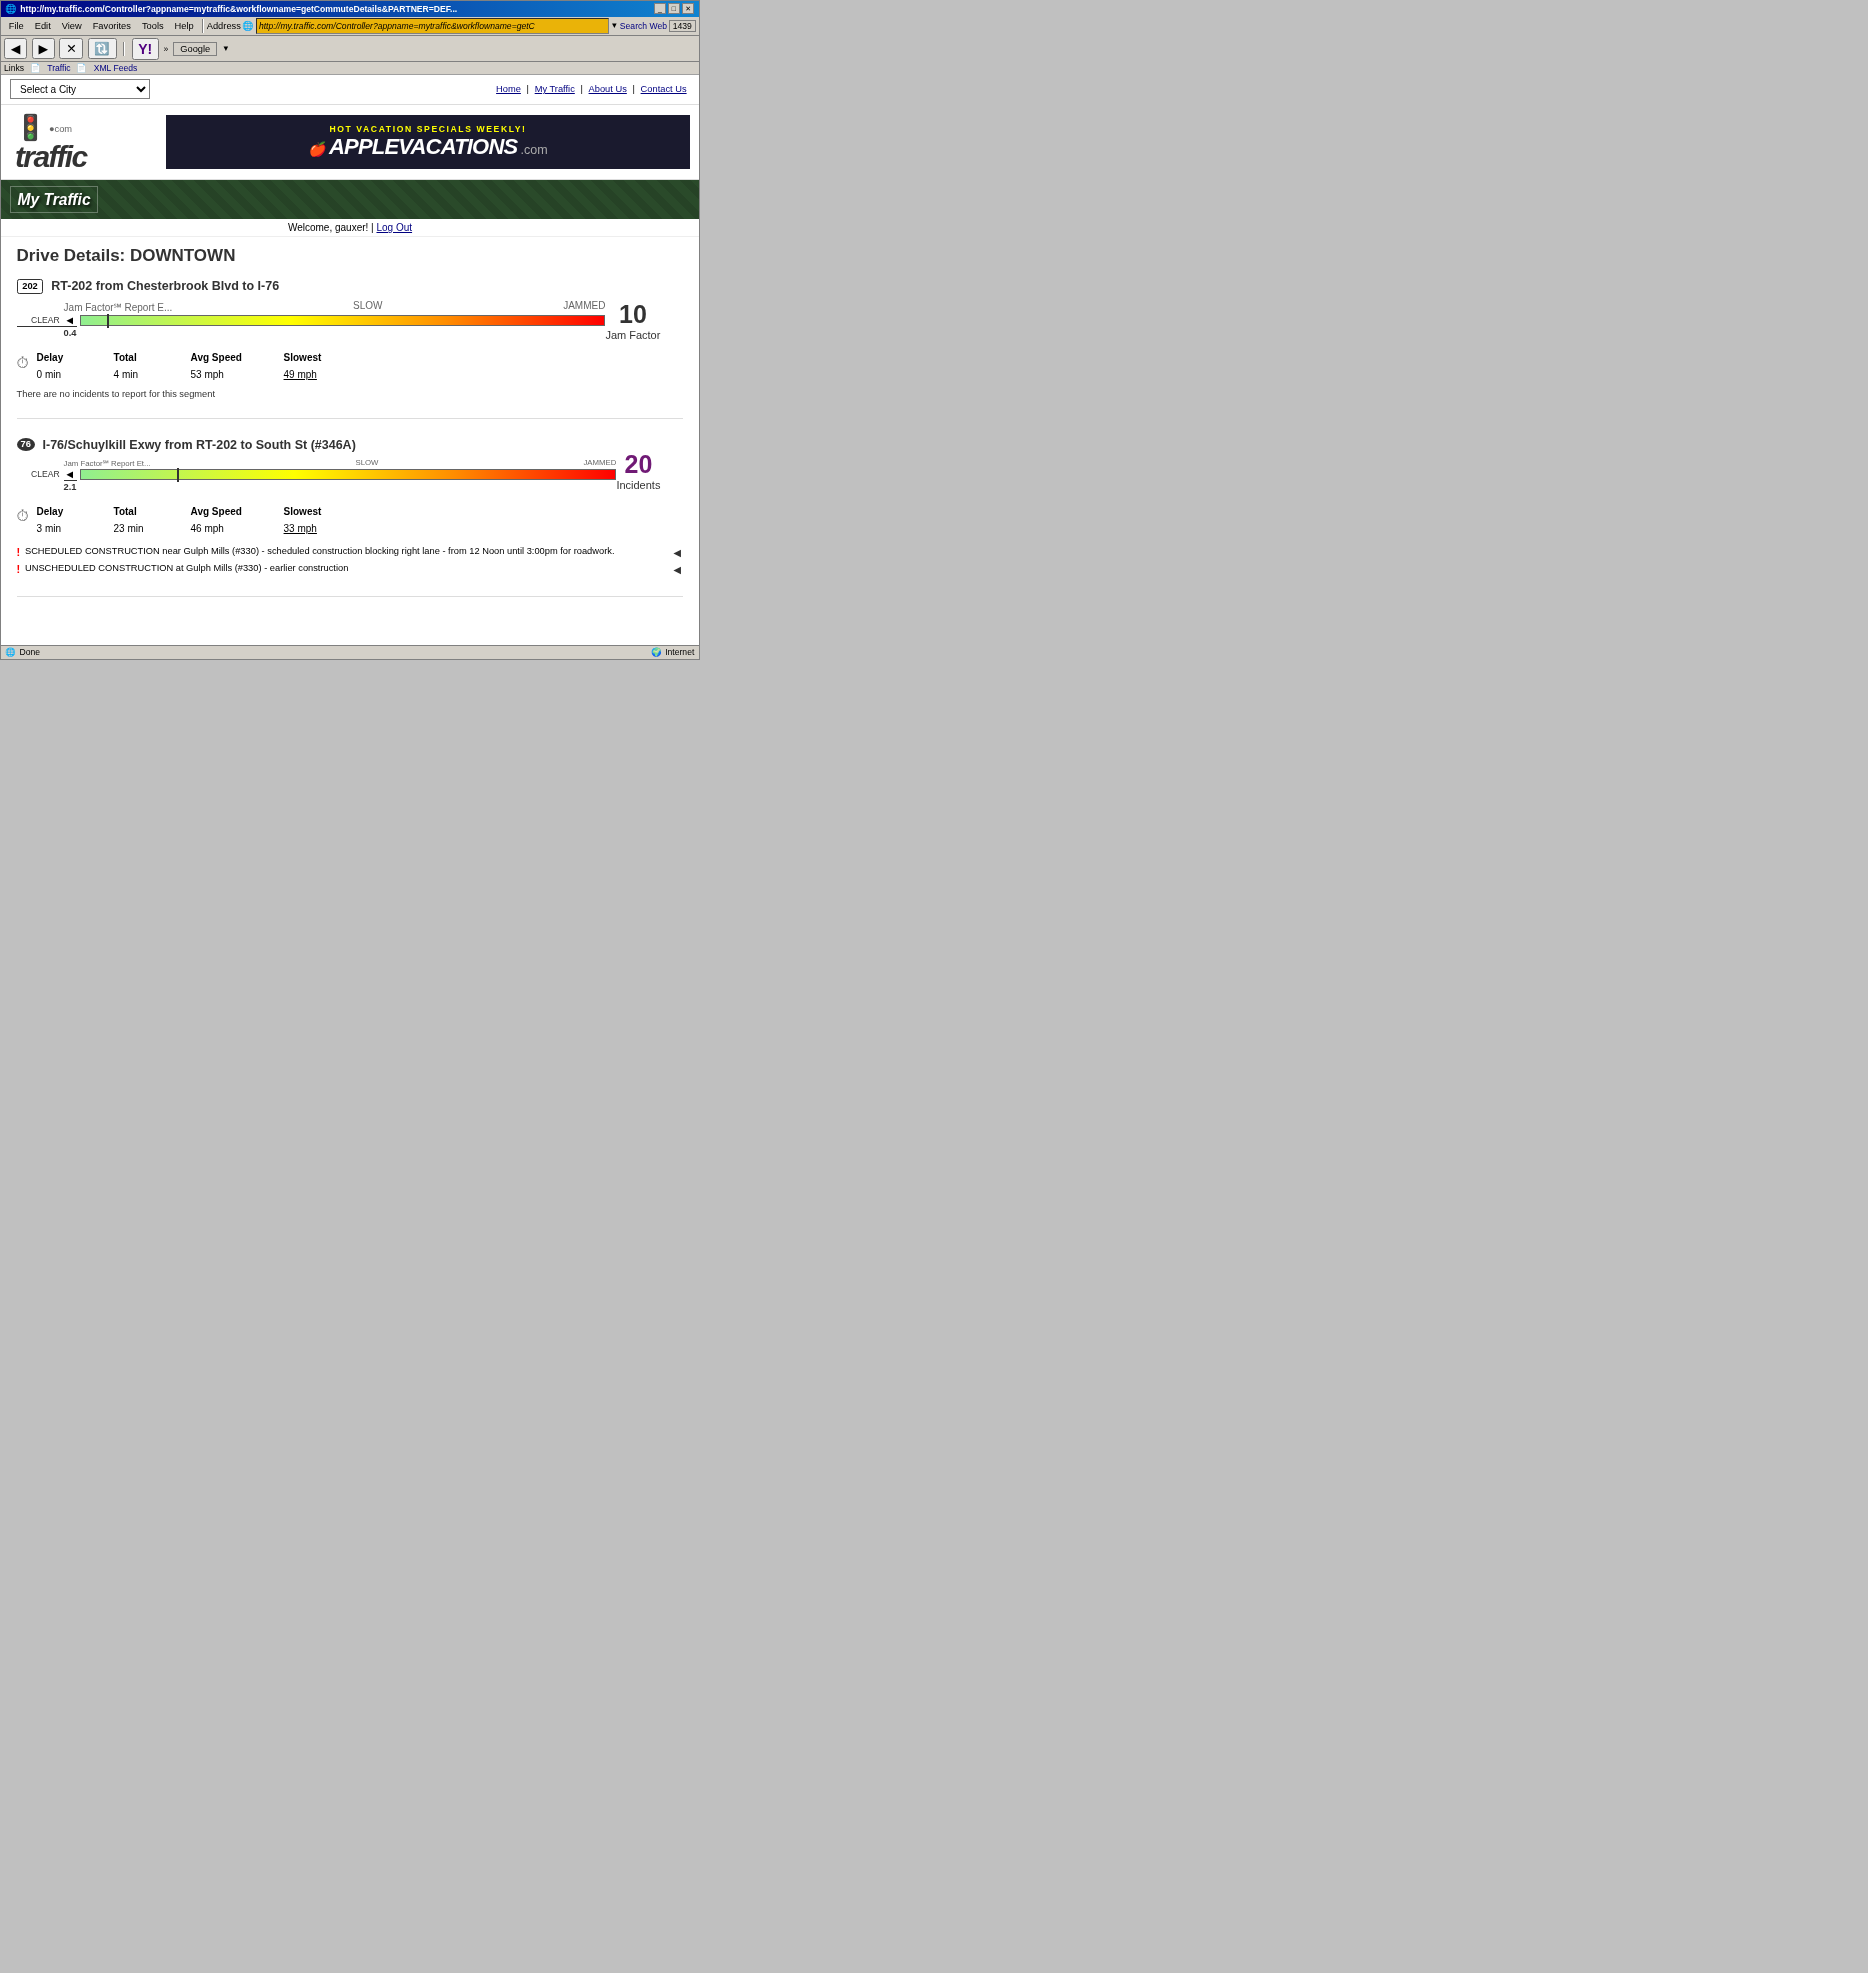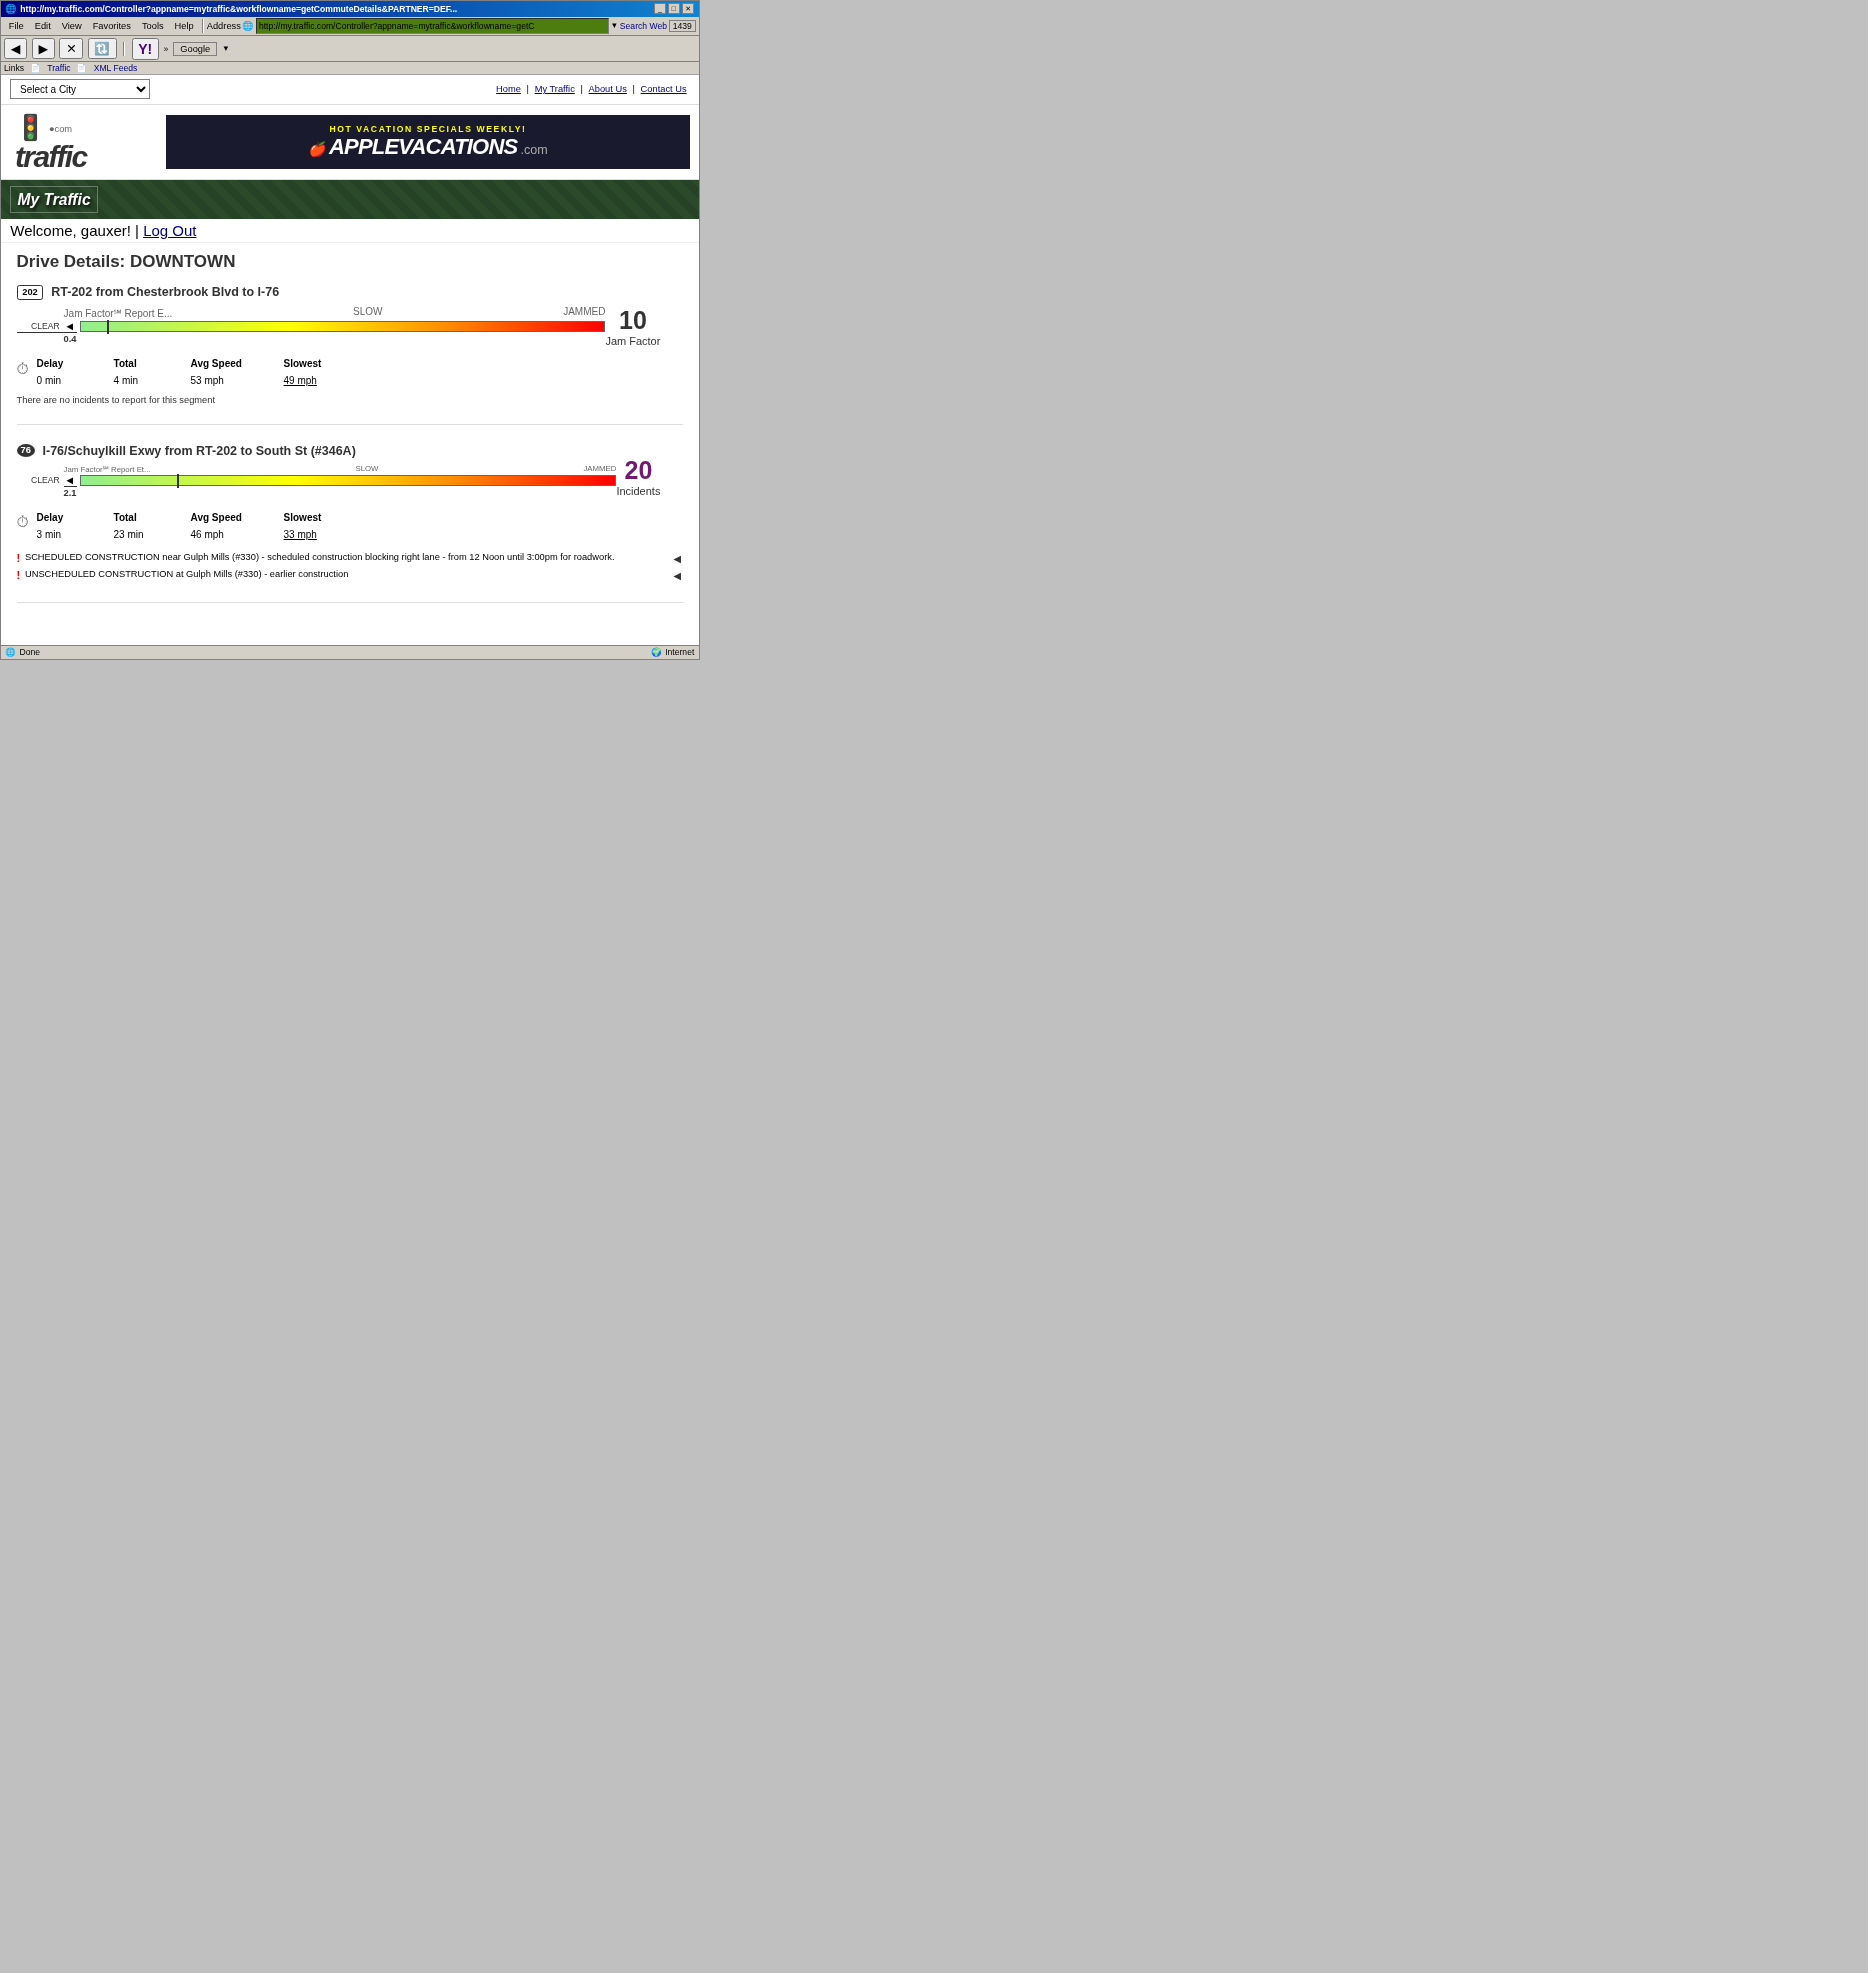--- a/index.html
+++ b/index.html
@@ -35,21 +35,22 @@
       border-bottom: 0.8px solid #808080;
     }
     .menu-item { padding: 1.6px 4.7px; cursor: pointer; }
     .menu-separator { width: 1.6px; height: 14px; border-left: 0.8px solid #808080; border-right: 0.8px solid #fff; margin: 0 1.6px; }
     .address-input {
       flex: 1;
       height: 15.6px;
       font-size: 8.6px;
       border: 0.8px inset #808080;
       padding: 0.8px 2.3px;
-      background: #4d7c0f;
+      background: #eab308;
+      font-style: italic;
     }
 
     .toolbar-bar {
       background: #d4d0c8;
       display: flex;
       align-items: center;
       padding: 1.6px 3.1px;
       font-size: 8.6px;
       gap: 4.7px;
       border-bottom: 0.8px solid #808080;
@@ -155,23 +156,24 @@
     .sub-nav a {
       color: #000080;
       text-decoration: underline;
       font-size: 10px;
       cursor: pointer;
     }
 
     
     .welcome-bar {
       padding: 3.1px 9.3px;
-      font-size: 15px;
+      font-size: 10px;
       background: white;
       border-bottom: 0.8px solid #eee;
+      text-align: center;
     }
     .welcome-bar a { color: #000080; text-decoration: underline; cursor: pointer; }
 
     
     .main-content { padding: 9.3px 15.6px; background: white; }
     .page-title { font-size: 17px; font-weight: bold; color: #333; margin-bottom: 12.5px; }
 
     
     .drive-segment { margin-bottom: 18.7px; border-bottom: 0.8px solid #ddd; padding-bottom: 15.6px; }
     .segment-header { display: flex; align-items: flex-start; gap: 7.8px; margin-bottom: 6.2px; }

